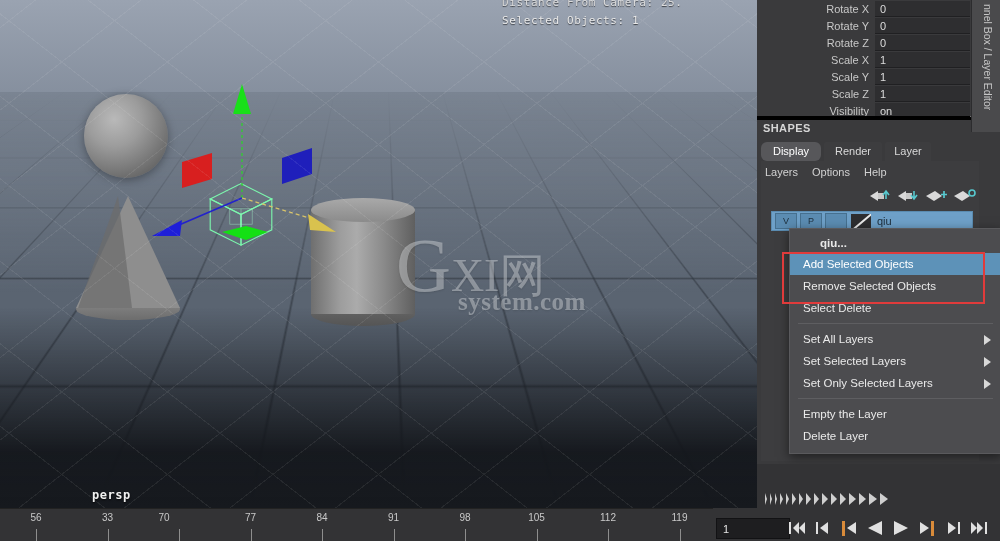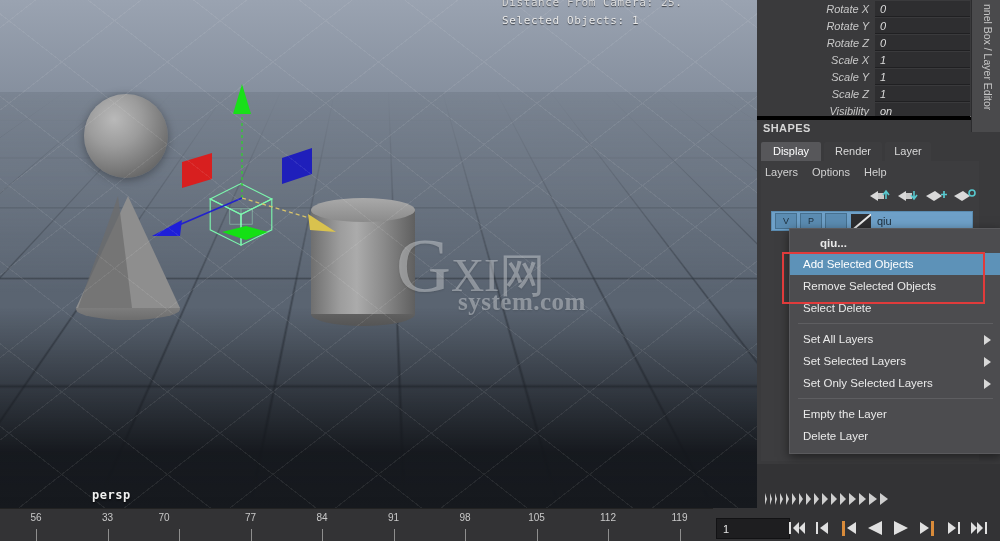--- a/index.html
+++ b/index.html
@@ -59,21 +59,21 @@
           background:linear-gradient(#a9a9a9,#8b8b8b);}
   .cyl .bot{position:absolute;left:0;bottom:0;width:104px;height:24px;border-radius:50%;
           background:linear-gradient(#6b6b6b,#555);}
 
   
   .cube{position:absolute;left:206px;top:178px;width:70px;height:70px;}
   .manip{position:absolute;left:120px;top:80px;width:300px;height:190px;}
 
   
   .rpanel{position:absolute;left:757px;top:0;width:243px;height:508px;background:#3a3a3c;}
-  .cbox{position:absolute;left:0;top:0;width:213px;height:130px;background:#3a3a3c;font-style:italic;}
+  .cbox{position:absolute;left:0;top:0;width:213px;height:130px;background:#3a3a3c;}
   .chanrow{position:relative;height:17px;display:flex;align-items:center;}
   .chanlabel{width:112px;text-align:right;padding-right:6px;color:#c8c8c8;font-size:11px;}
   .chanval{flex:1;height:15px;background:#2e2e30;color:#dcdcdc;font-size:11px;
            display:flex;align-items:center;padding-left:5px;
            border-top:1px solid #3a3a3c;border-bottom:1px solid #202022;}
   .cb-scroll{position:absolute;right:8px;top:2px;width:9px;height:124px;background:#313133;}
   .cb-thumb{position:absolute;right:8px;top:44px;width:9px;height:44px;background:#787878;border-radius:4px;}
   .shapes{position:absolute;left:0;top:116px;width:213px;height:16px;background:#3a3a3c;
           color:#d5d5d5;font-size:11px;font-weight:bold;letter-spacing:.4px;
           padding-left:6px;display:flex;align-items:center;border-top:4px solid #000000;}
@@ -84,21 +84,21 @@
   .vtab{position:absolute;left:214px;top:0;width:29px;height:132px;background:#4a4a4c;
         border-left:1px solid #2c2c2e;}
   .vtab span{position:absolute;left:-34px;top:48px;width:100px;transform:rotate(90deg);
         transform-origin:50% 50%;color:#c6c6c6;font-size:10.5px;white-space:nowrap;text-align:center;}
 
   
   .tabs{position:absolute;left:4px;top:142px;width:239px;height:19px;}
   .tab{position:absolute;top:0;height:19px;line-height:19px;text-align:center;
        font-size:11px;color:#d9d9d9;background:#3d3d3f;border-radius:2px 2px 0 0;}
   .tab.active{background:#57575a;color:#fff;}
-  .tab1{left:0;width:60px;}
+  .tab1{left:0;width:60px;border-radius:6px;}
   .tab2{left:63px;width:58px;}
   .tab3{left:124px;width:46px;}
 
   .lepanel{position:absolute;left:4px;top:161px;width:218px;height:300px;background:#3d3d3f;}
   .lemenu{position:absolute;left:8px;top:166px;font-size:11px;color:#d2d2d2;}
   .lemenu span{margin-right:14px;}
   .leicons{position:absolute;left:868px;top:186px;width:110px;height:22px;}
 
   .layerrow{position:absolute;left:771px;top:211px;width:200px;height:18px;
             background:#6ea0c8;border:1px solid #5a8bb0;display:flex;align-items:center;}

